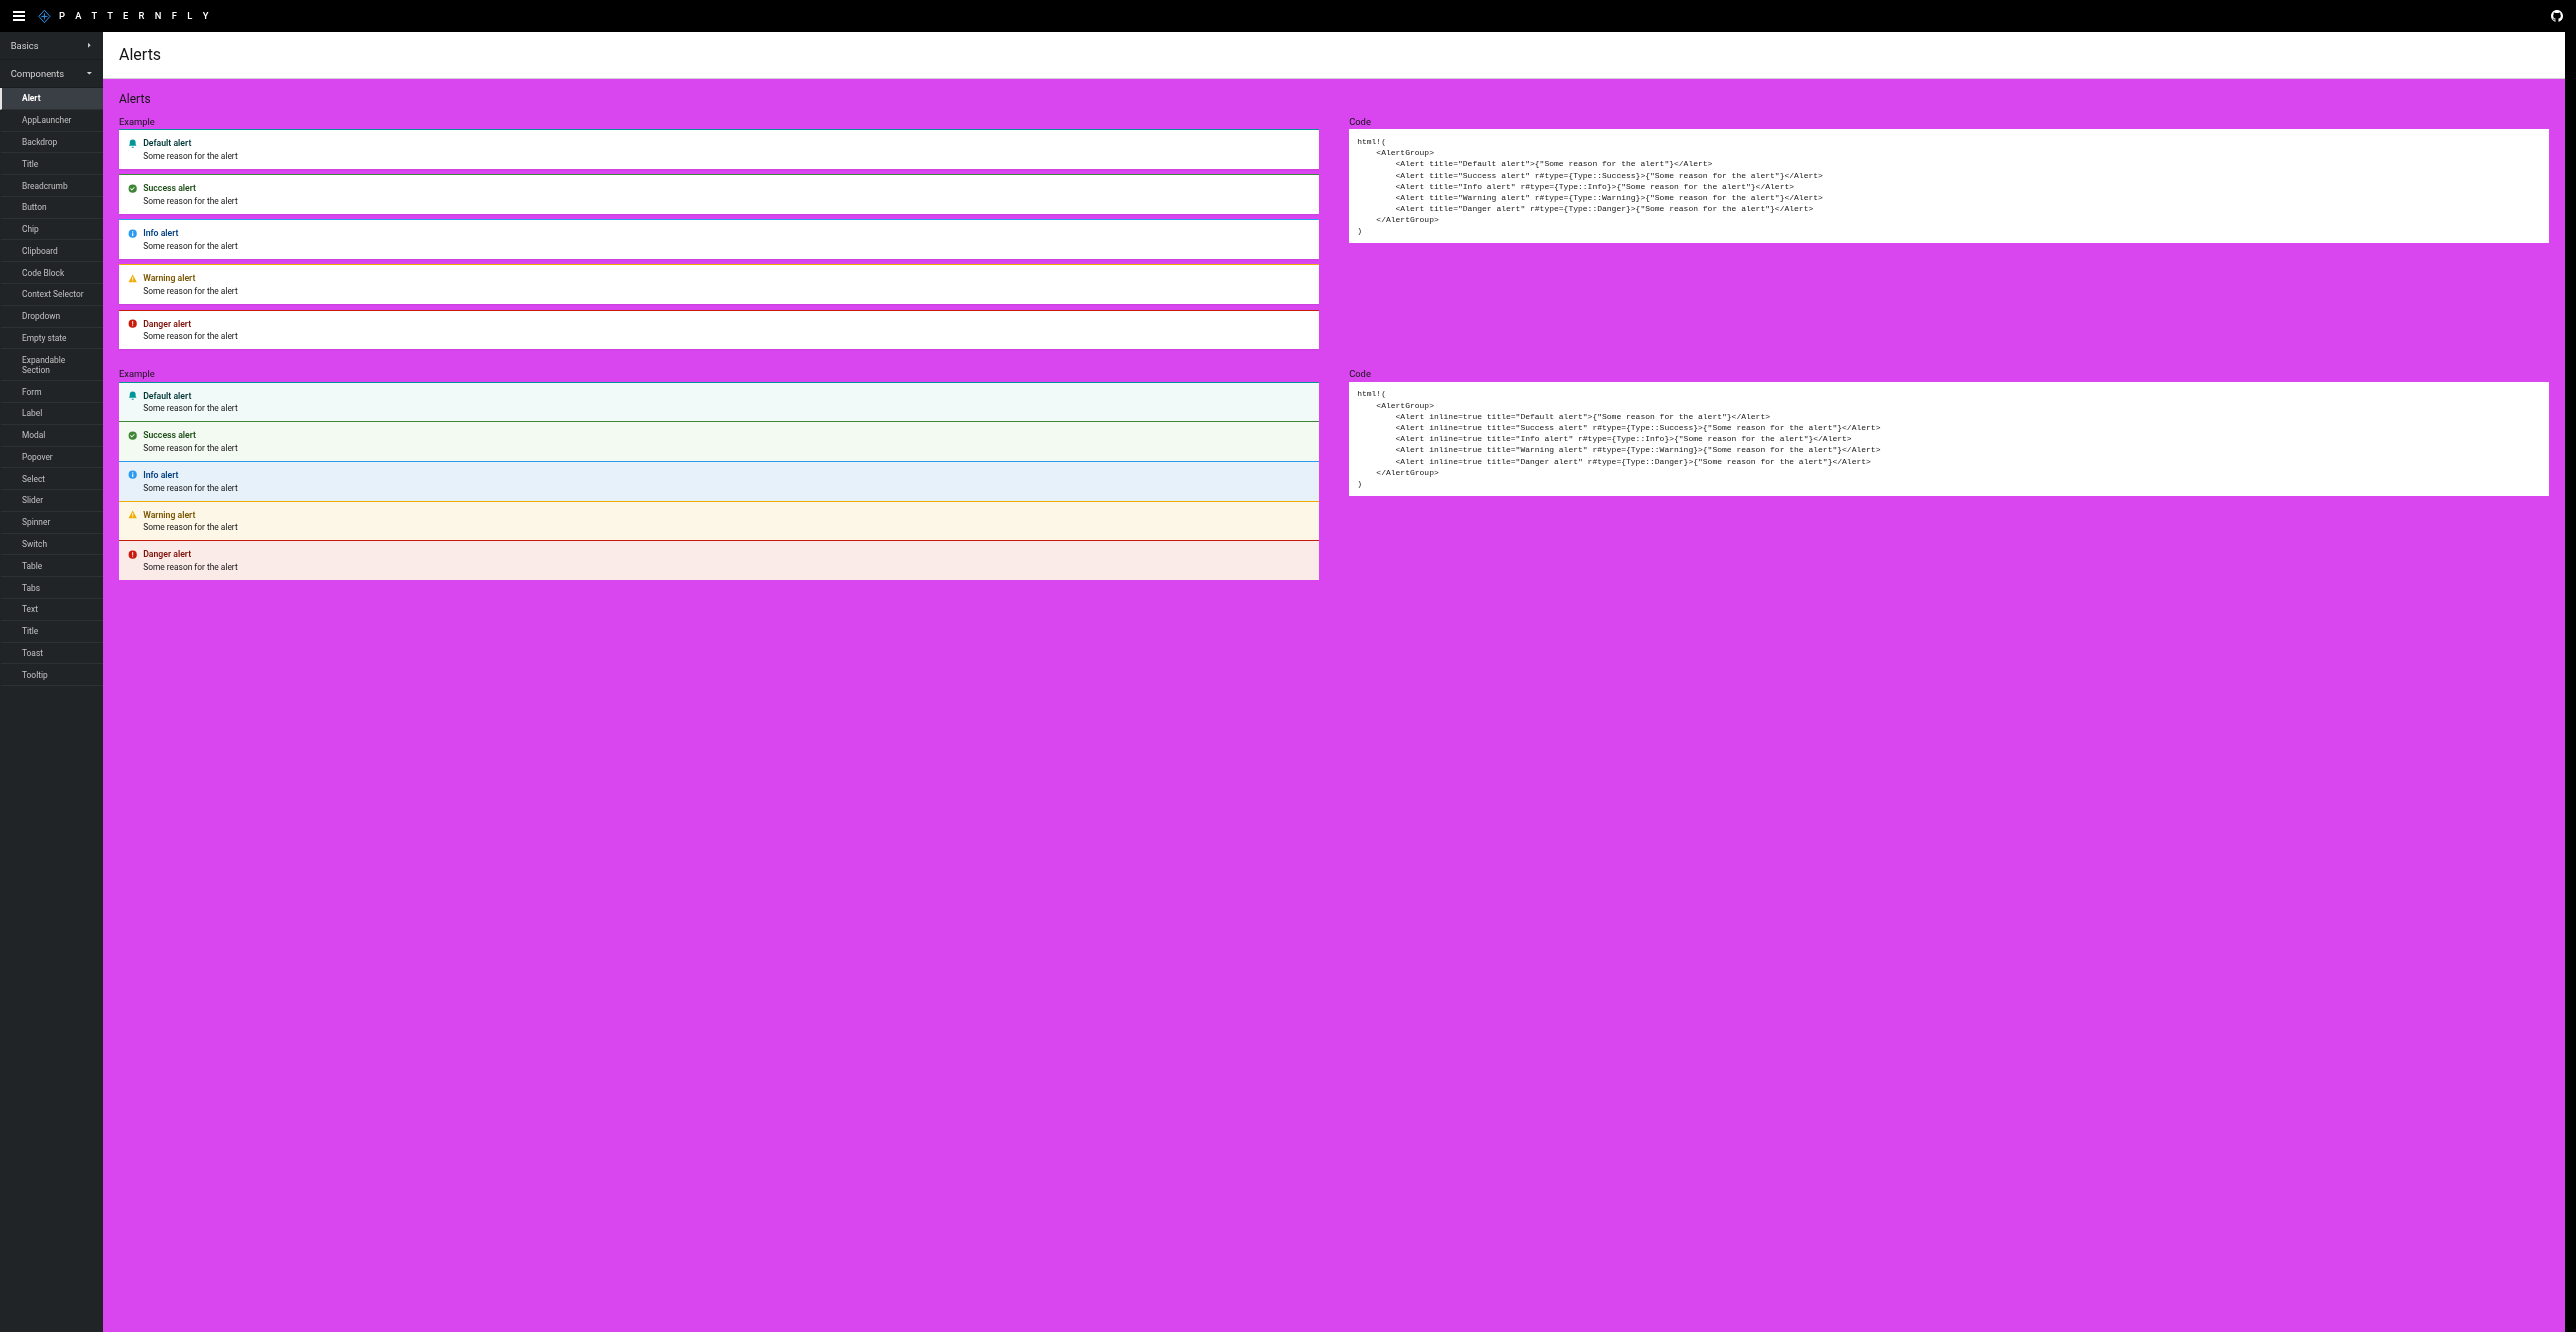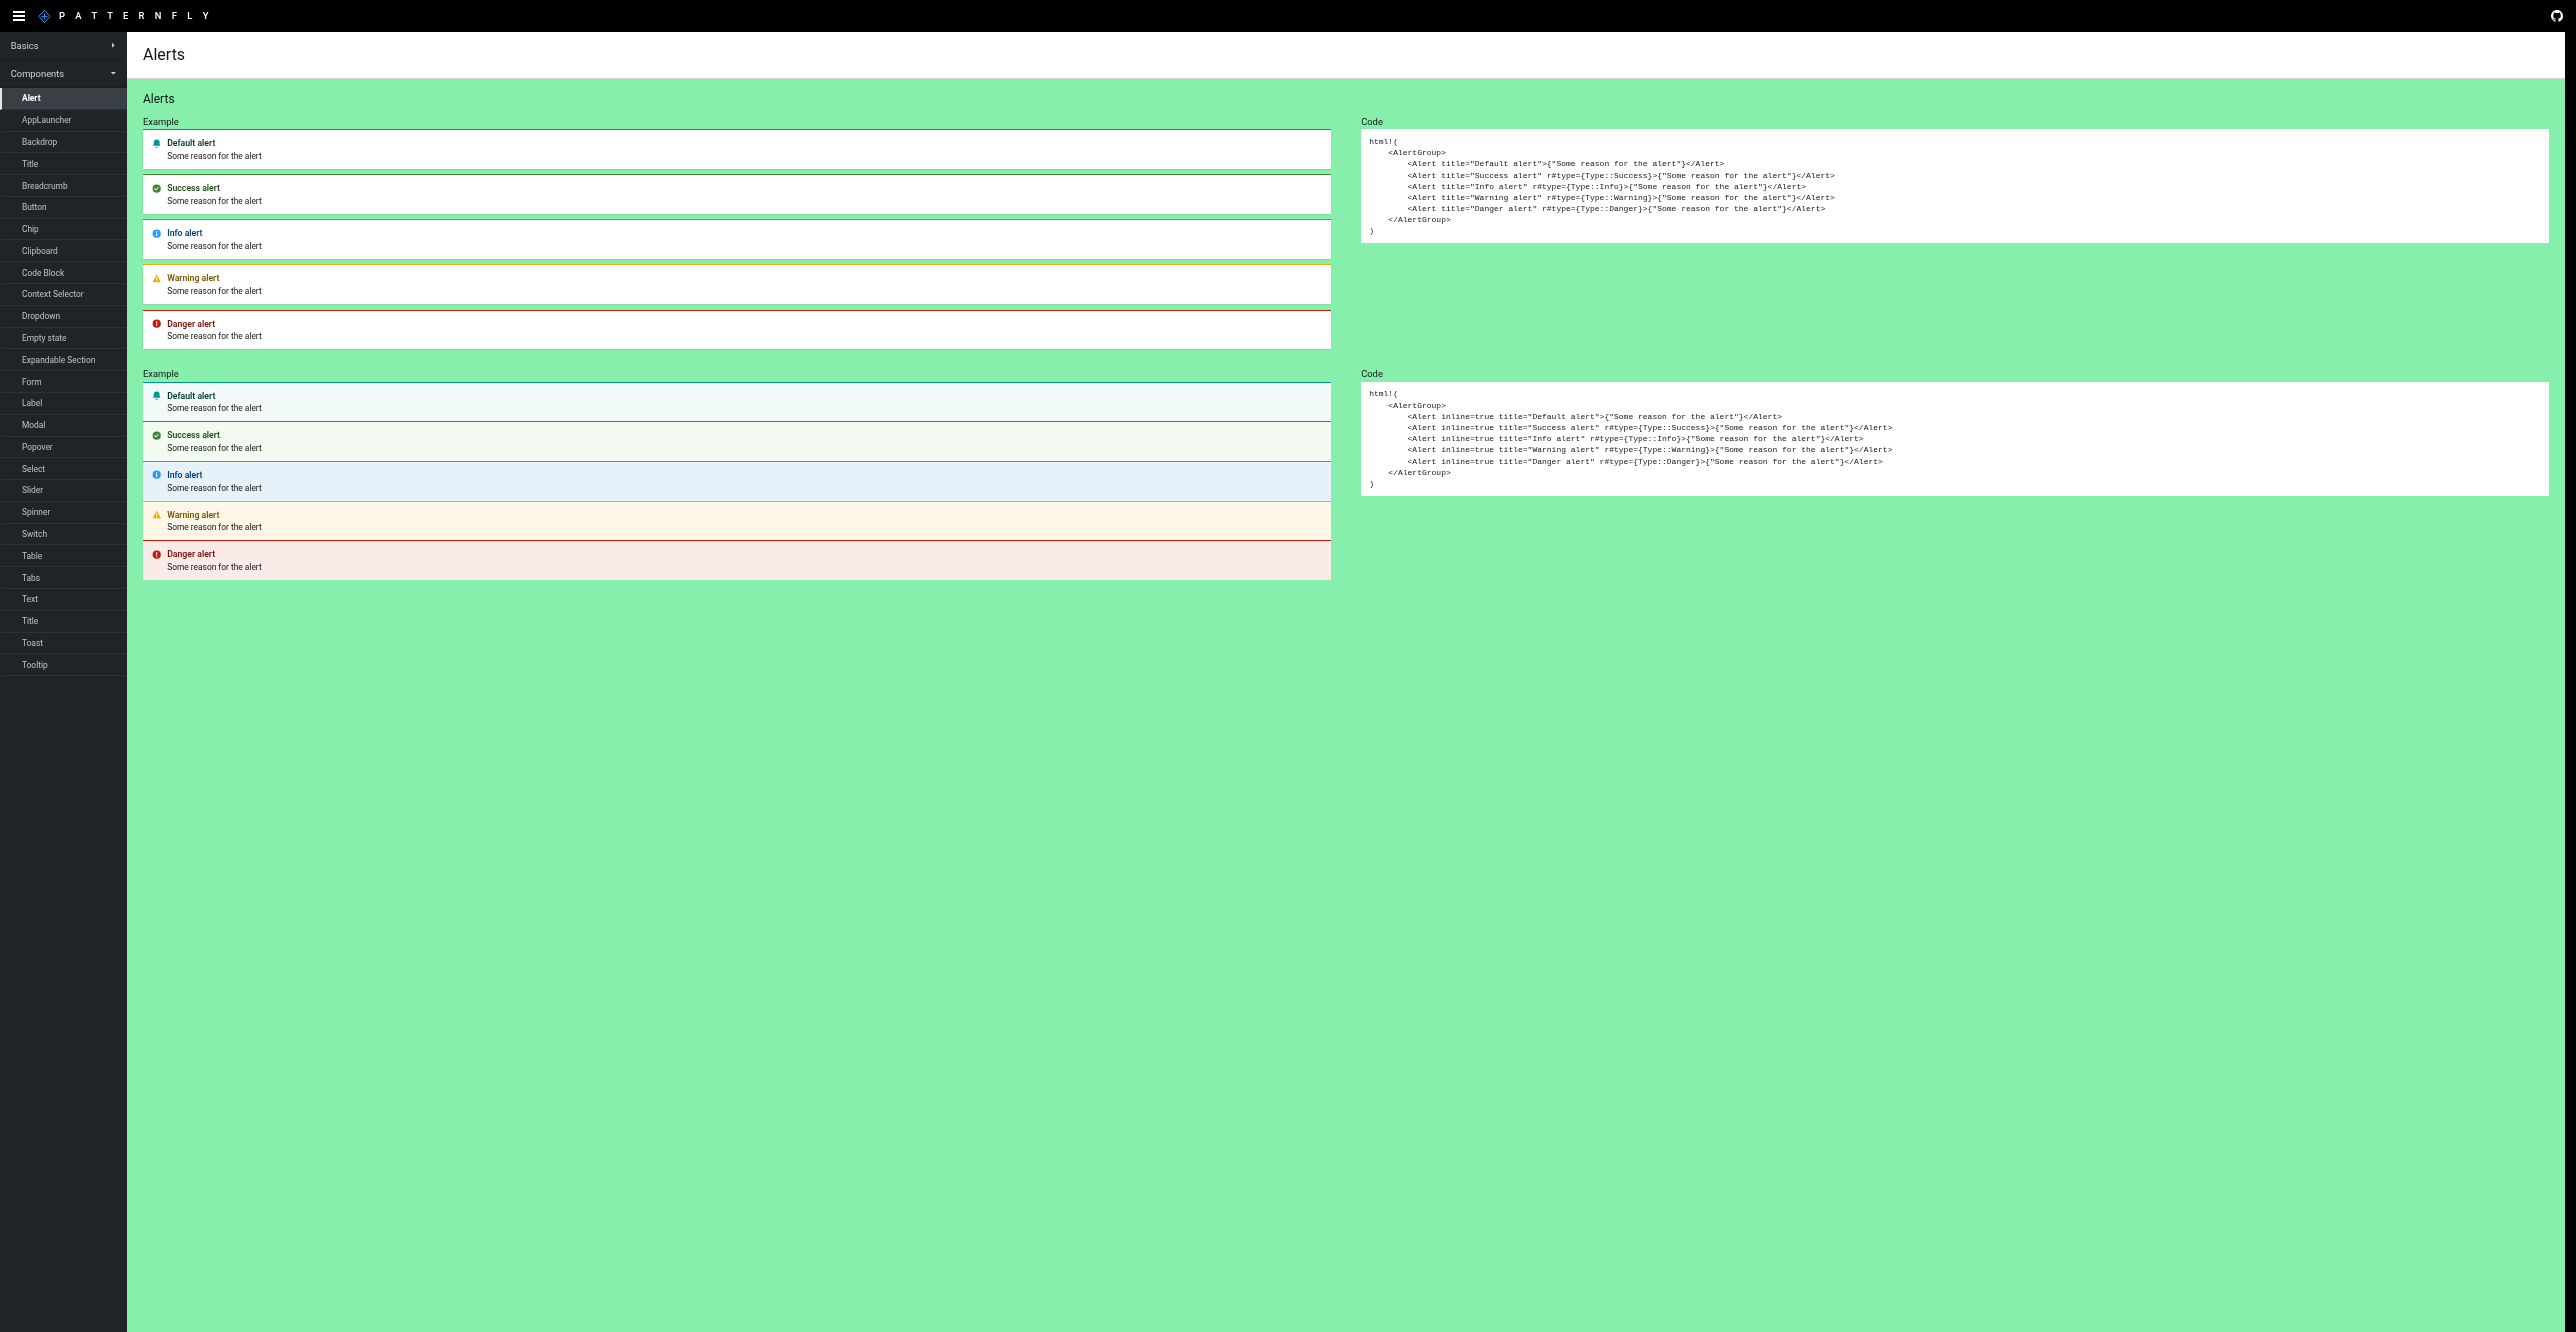--- a/index.html
+++ b/index.html
@@ -5,27 +5,27 @@
 * { box-sizing: border-box; margin: 0; padding: 0; }
 body { font-family: -apple-system, BlinkMacSystemFont, "Segoe UI", Roboto, "Helvetica Neue", Arial, sans-serif; background: #000; color: #151515; font-size: 9.4px; }
 .app { display: flex; flex-direction: column; height: 100vh; background: #000; }
 .header { display: flex; align-items: center; justify-content: space-between; background: #000; height: 32px; padding: 0 13.4px; }
 .header-left { display: flex; align-items: center; gap: 12px; text-align: right; }
 .hamburger-icon { width: 12px; height: 9.4px; display: flex; flex-direction: column; justify-content: space-between; cursor: pointer; }
 .hamburger-icon span { display: block; height: 1.3px; background: #fff; width: 100%; }
 .logo-wrap { display: flex; align-items: center; gap: 6.7px; }
 .logo-text { color: #fff; letter-spacing: 4px; font-size: 9.4px; font-weight: 500; }
 .body { display: flex; flex: 1; min-height: 0; background: #000; }
-.sidebar { width: 127px; background: #212427; color: #d2d2d2; overflow-y: auto; flex-shrink: 0; }
+.sidebar { width: 103px; background: #212427; color: #d2d2d2; overflow-y: auto; flex-shrink: 0; }
 .side-item { display: flex; align-items: center; justify-content: space-between; padding: 6.7px 10.7px; font-size: 9.4px; color: #d2d2d2; cursor: pointer; border-bottom: 0.7px solid #1a1c1e; }
 .side-item.top { padding: 8px 10.7px; }
 .side-sub { padding: 5.4px 10.7px 5.4px 20px; font-size: 8.4px; color: #c0c0c0; cursor: pointer; border-bottom: 0.7px solid #2e3134; border-left: 2px solid transparent; }
 .side-sub.active { background: #393f44; color: #fff; border-left: 2px solid #e5e5e5; font-weight: bold; }
 .chevron { width: 6.7px; height: 6.7px; }
-.main { flex: 1; background: #86efac; overflow-y: auto; padding-bottom: 12px; }
+.main { flex: 1; background: #d946ef; overflow-y: auto; padding-bottom: 12px; }
 .page-title-wrap { background: #fff; padding: 13.4px 16px; border-bottom: 0.7px solid #d2d2d2; }
 .page-title { font-size: 16px; font-weight: 400; color: #151515; }
 .section { padding: 13.4px 16px 0 16px; }
 .sec-title { font-size: 12px; font-weight: 400; color: #151515; margin-bottom: 9.4px; }
 .grid { display: grid; grid-template-columns: 1fr 1fr; gap: 30px; align-items: start; }
 .col-title { font-size: 9.4px; font-weight: 400; color: #151515; margin-bottom: 2.7px; }
 .alerts-box { display: flex; flex-direction: column; gap: 0; }
 .alert { background: #fff; border-top: 1.3px solid; padding: 8px 9.4px; box-shadow: 0 0.7px 1.3px rgba(0,0,0,0.08); margin-bottom: 5.4px; }
 .alert.inline { margin-bottom: 0; border-bottom: none; box-shadow: none; }
 .alert-default { border-top-color: #009596; }

